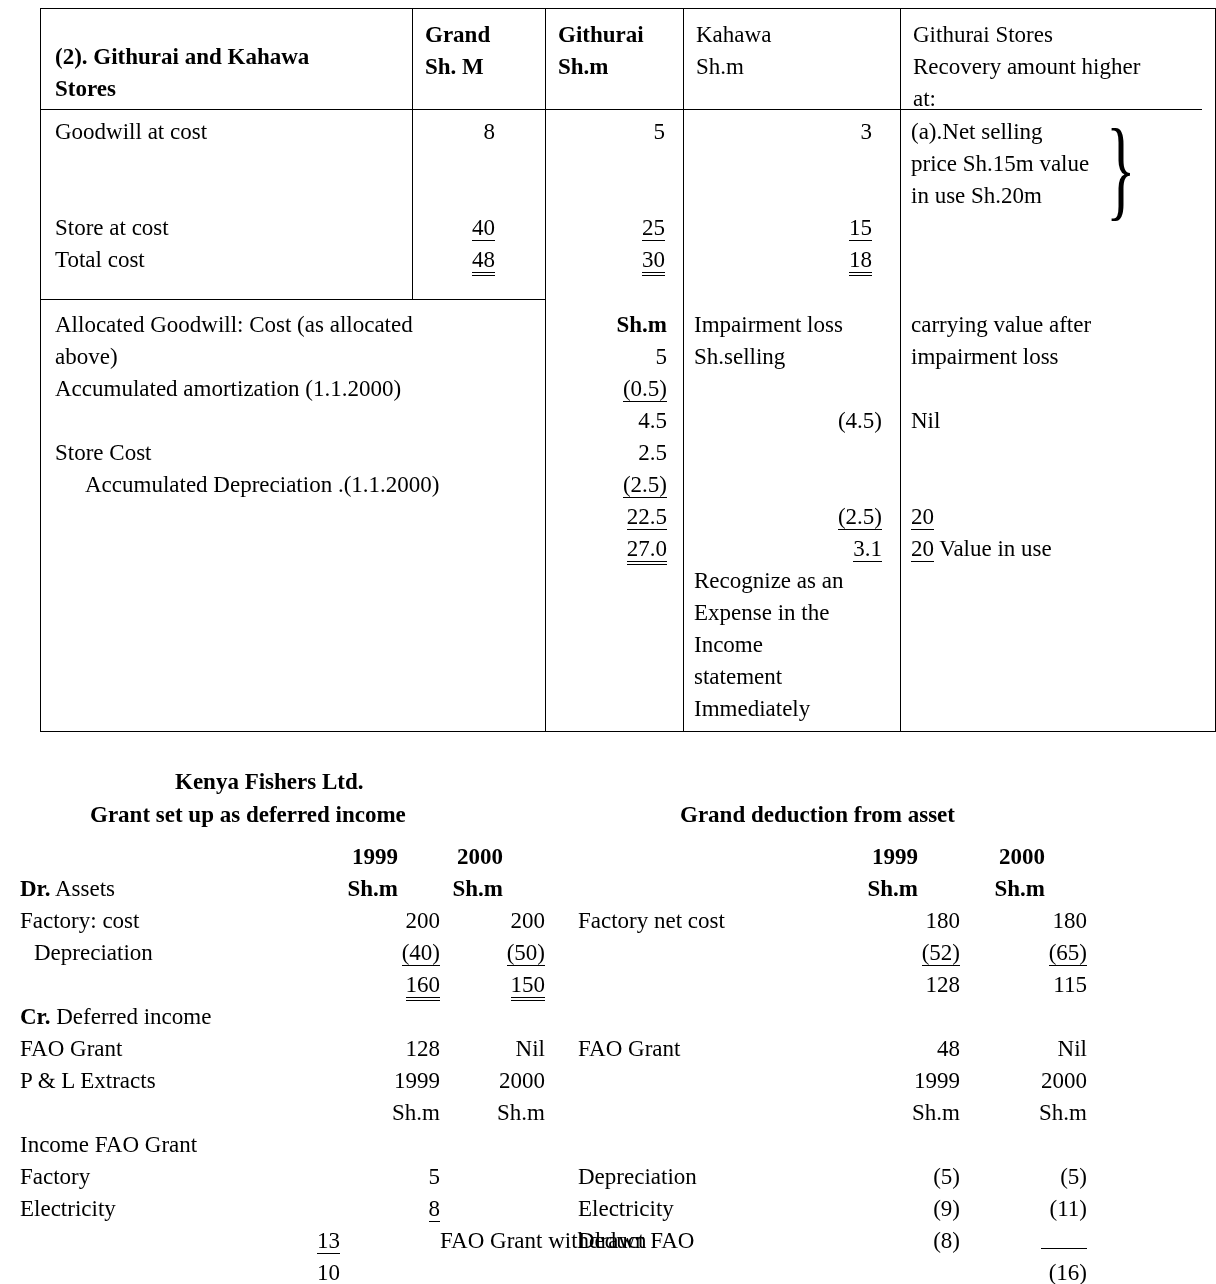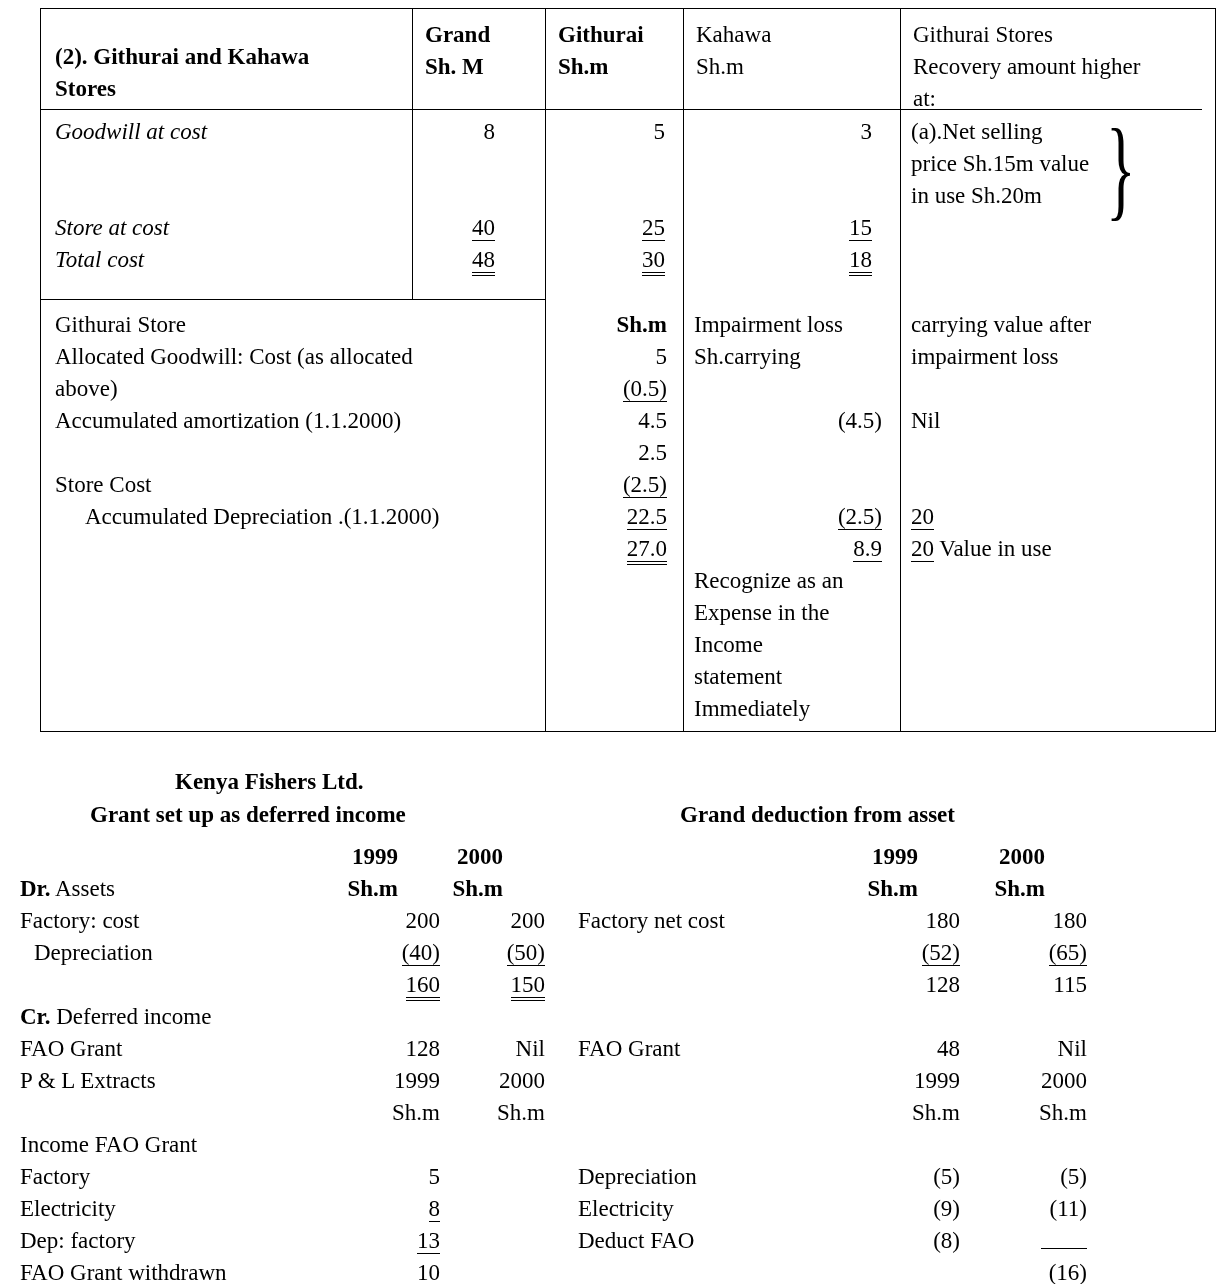--- a/index.html
+++ b/index.html
@@ -22,21 +22,21 @@
     margin:8px 0 0 40px;
     display:grid;
     grid-template-columns:372px 133px 138px 217px 301px;
     border:1.5px solid #000;
   }
   .bR { border-right:1.5px solid #000; }
   .bB { border-bottom:1.5px solid #000; }
   .hc { height:101px; padding:10px 8px 0 12px; }
   .hc1 { display:flex; flex-direction:column; justify-content:flex-end; padding-bottom:4px; padding-left:14px;font-weight:bold; }
   .s1 { height:190px; padding-top:6px; }
-  .sc1 { padding-left:14px;font-style:italic; }
+  .sc1 { padding-left:14px; }
   .sc2 { padding-right:50px; }
   .sc3 { padding-right:18px; }
   .sc4 { padding-right:28px; }
   .sc5 { position:relative; padding-left:10px; }
   .brace {
     position:absolute; left:205px; top:2px;
     font-size:112px; line-height:112px; font-weight:400;
     transform:scaleX(0.55); transform-origin:left top;
   }
   .s2 { padding-top:9px; padding-bottom:6px; }
@@ -118,47 +118,46 @@
       <div class="line r"><span class="du">18</span></div>
     </div>
     <div class="s1 sc5">
       <div class="pre">(a).Net selling
 price Sh.15m value
 in use Sh.20m</div>
       <span class="brace">}</span>
     </div>
 
     <div class="s2 s2l bR">
-      <div class="line">Githurai Store</div>
       <div class="line">Allocated Goodwill: Cost (as allocated</div>
       <div class="line">above)</div>
       <div class="line">Accumulated amortization (1.1.2000)</div>
       <div class="line"></div>
       <div class="line">Store Cost</div>
       <div class="line ind">Accumulated  Depreciation .(1.1.2000)</div>
     </div>
     <div class="s2 g3 bR">
       <div class="line r b">Sh.m</div>
       <div class="line r"><span>5</span></div>
       <div class="line r"><span class="u">(0.5)</span></div>
       <div class="line r"><span>4.5</span></div>
       <div class="line r"><span>2.5</span></div>
       <div class="line r"><span class="u">(2.5)</span></div>
       <div class="line r"><span class="u">22.5</span></div>
       <div class="line r"><span class="du">27.0</span></div>
     </div>
     <div class="s2 g4 bR">
       <div class="line">Impairment loss</div>
-      <div class="line">Sh.carrying</div>
+      <div class="line">Sh.selling</div>
       <div class="line"></div>
       <div class="line r"><span>(4.5)</span></div>
       <div class="line"></div>
       <div class="line"></div>
       <div class="line r"><span class="u">(2.5)</span></div>
-      <div class="line r"><span class="u">8.9</span></div>
+      <div class="line r"><span class="u">3.1</span></div>
       <div class="pre">Recognize as an
 Expense in the
 Income
 statement
 Immediately</div>
     </div>
     <div class="s2 g5">
       <div class="pre">carrying value after
 impairment loss</div>
       <div class="line"></div>
@@ -221,21 +220,20 @@
       <div class="c"></div>
 
       <div class="c">Factory</div>
       <div class="c num">5</div>
       <div class="c"></div>
 
       <div class="c">Electricity</div>
       <div class="c num"><span class="u">8</span></div>
       <div class="c"></div>
 
-      <div class="c">Dep: factory</div>
       <div class="c num"><span class="u">13</span></div>
       <div class="c"></div>
 
       <div class="c">FAO Grant withdrawn</div>
       <div class="c num">10</div>
       <div class="c"></div>
     </div>
 
     <div class="gr">
       <div class="c"></div>

